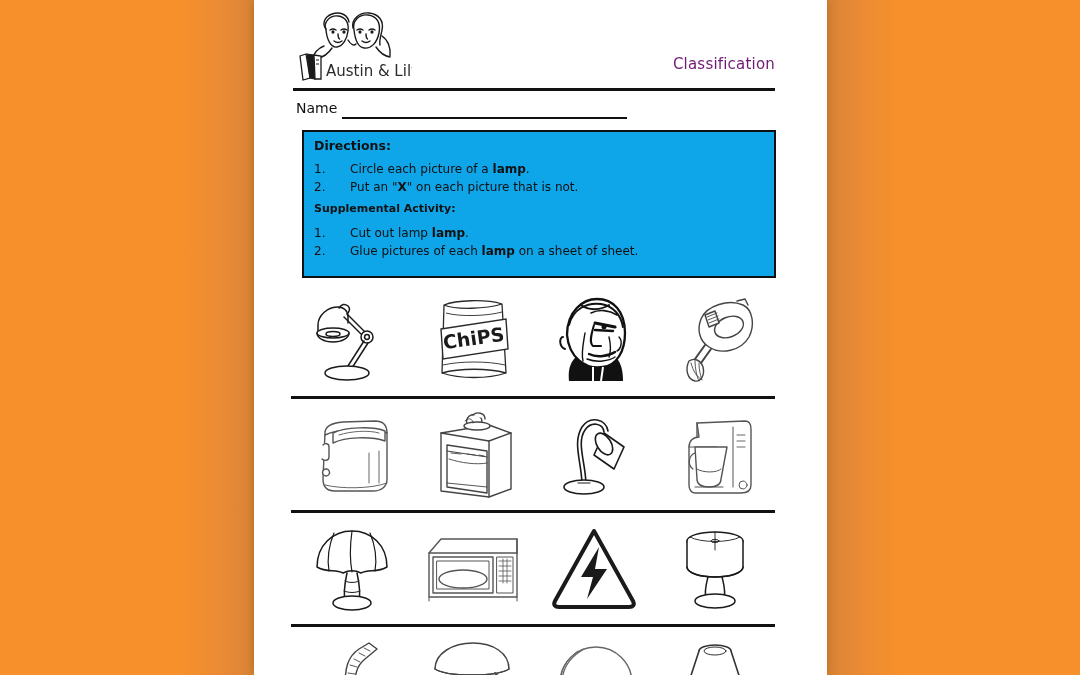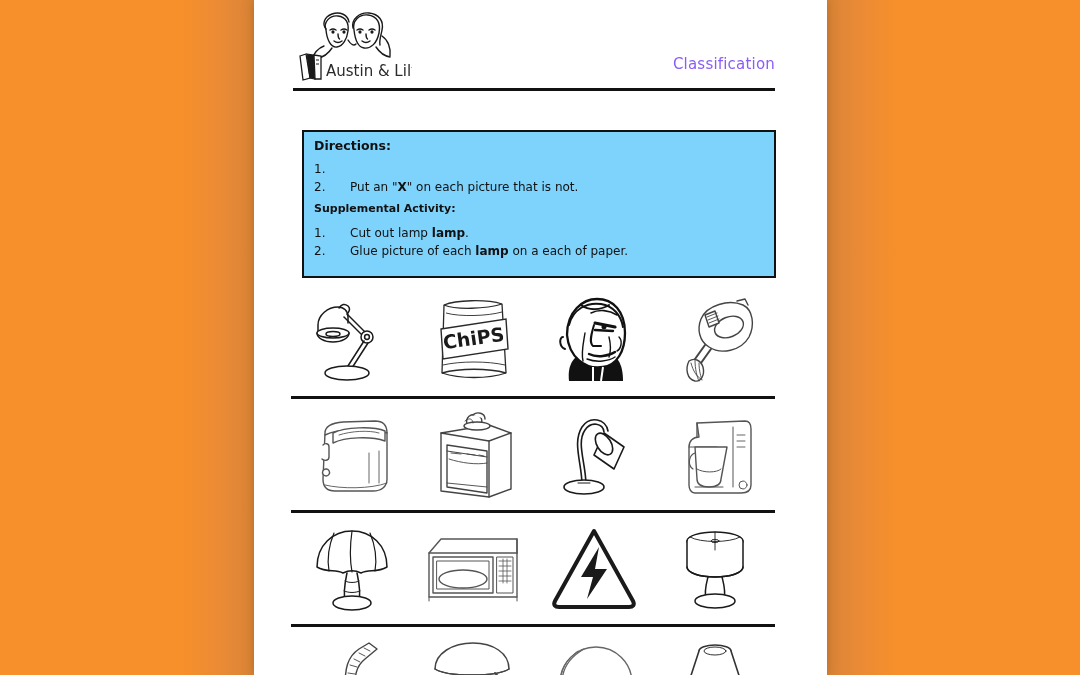--- a/index.html
+++ b/index.html
@@ -22,38 +22,38 @@
     background:#ffffff;
     box-shadow:0 0 10px rgba(120,60,0,.35);
   }
   
   .header{position:absolute;left:0;top:0;width:573px;height:92px;}
   .logo{position:absolute;left:42px;top:10px;width:116px;height:72px;}
   .logo svg{display:block;}
   .sheet-title{
     position:absolute;right:52px;top:55px;
     font-family:"DejaVu Sans", sans-serif;
-    font-size:15px;color:#8b5cf6;letter-spacing:.2px;white-space:nowrap;
+    font-size:15px;color:#701a75;letter-spacing:.2px;white-space:nowrap;
   }
   .header-rule{
     position:absolute;left:39px;top:88px;width:482px;height:3px;background:#111;
   }
   .name-row{
     position:absolute;left:42px;top:100px;width:340px;height:22px;
   }
   .name-label{
     position:absolute;left:0;top:0;font-size:14px;color:#111;
   }
   .name-line{
     position:absolute;left:46px;top:17px;width:285px;height:2px;background:#111;
   }
   
   .dirbox{
     position:absolute;left:48px;top:130px;width:474px;height:148px;
-    border:2px solid #111;box-sizing:border-box;background:#7dd3fc;
+    border:2px solid #111;box-sizing:border-box;background:#0ea5e9;
   }
   .dir-head{
     position:absolute;left:10px;top:6px;font-size:12.5px;font-weight:bold;color:#111;
   }
   .supp-head{
     position:absolute;left:10px;top:70px;font-size:11px;font-weight:bold;color:#111;
   }
   .dir-list{position:absolute;left:10px;top:28px;width:450px;}
   .supp-list{position:absolute;left:10px;top:92px;width:450px;}
   .dir-item{
@@ -125,45 +125,50 @@
           <path d="M18 45 L25 46 L25 69 L19 69 Z" fill="#fff" stroke="#1a1a1a" stroke-width="1.3"></path>
           <path d="M20 50 L23 50 M20 54 L23 54" stroke="#1a1a1a" stroke-width="1"></path>
         </g>
         <text x="30" y="66" font-family="DejaVu Sans, sans-serif" font-size="15" fill="#2b2b2b">Austin &amp; Lily</text>
       </svg>
     </div>
 
     <div class="sheet-title">Classification</div>
     <div class="header-rule"></div>
 
+    <div class="name-row">
+      <span class="name-label">Name</span>
+      <span class="name-line"></span>
+    </div>
   </div>
 
   <div class="dirbox">
     <div class="dir-head">Directions:</div>
 
     <div class="dir-list">
       <div class="dir-item">
         <span class="dir-num">1.</span>
+        <span class="dir-txt"><span>Circle each picture of a </span><b>lamp</b><span>.</span></span>
       </div>
       <div class="dir-item">
         <span class="dir-num">2.</span>
         <span class="dir-txt"><span>Put an "</span><b>X</b><span>" on each picture that is not.</span></span>
       </div>
     </div>
 
     <div class="supp-head">Supplemental Activity:</div>
 
     <div class="supp-list">
       <div class="dir-item">
         <span class="dir-num">1.</span>
         <span class="dir-txt"><span>Cut out lamp </span><b>lamp</b><span>.</span></span>
       </div>
       <div class="dir-item">
         <span class="dir-num">2.</span>
-        <span class="dir-txt"><span>Glue picture of each </span><b>lamp</b><span> on a each of paper.</span></span>
+        <span class="dir-txt"><span>Glue pictures of each </span><b>lamp</b><span> on a sheet of sheet.</span></span>
       </div>
     </div>
   </div>
 
   <div class="rows">
 
     <div class="row">
       <div class="cells">
         <div class="cell">
           <svg width="92" height="96" viewBox="0 0 92 96">

